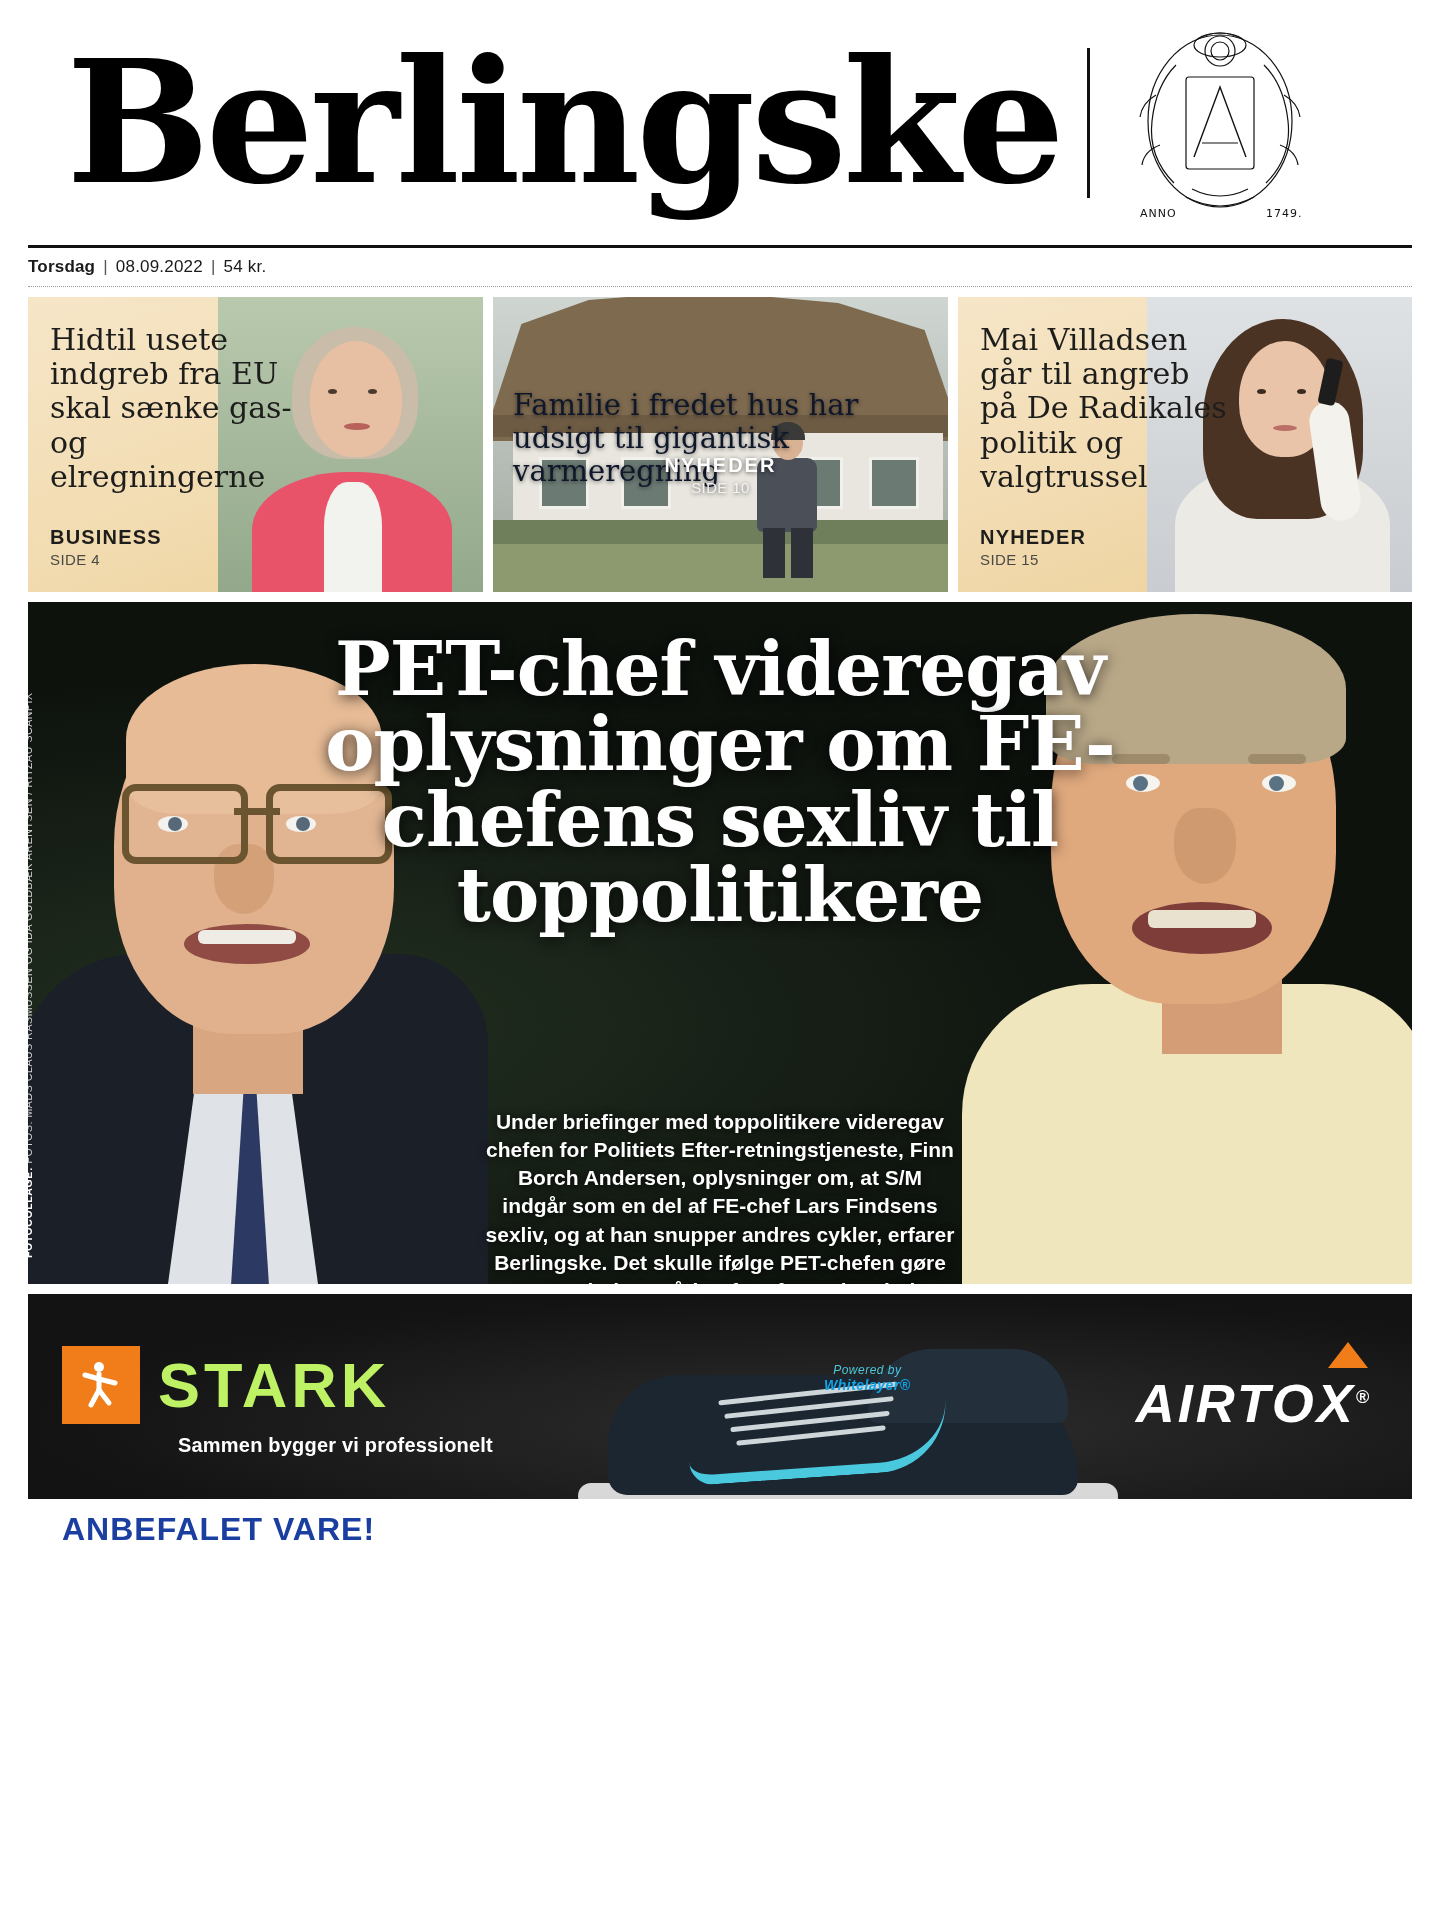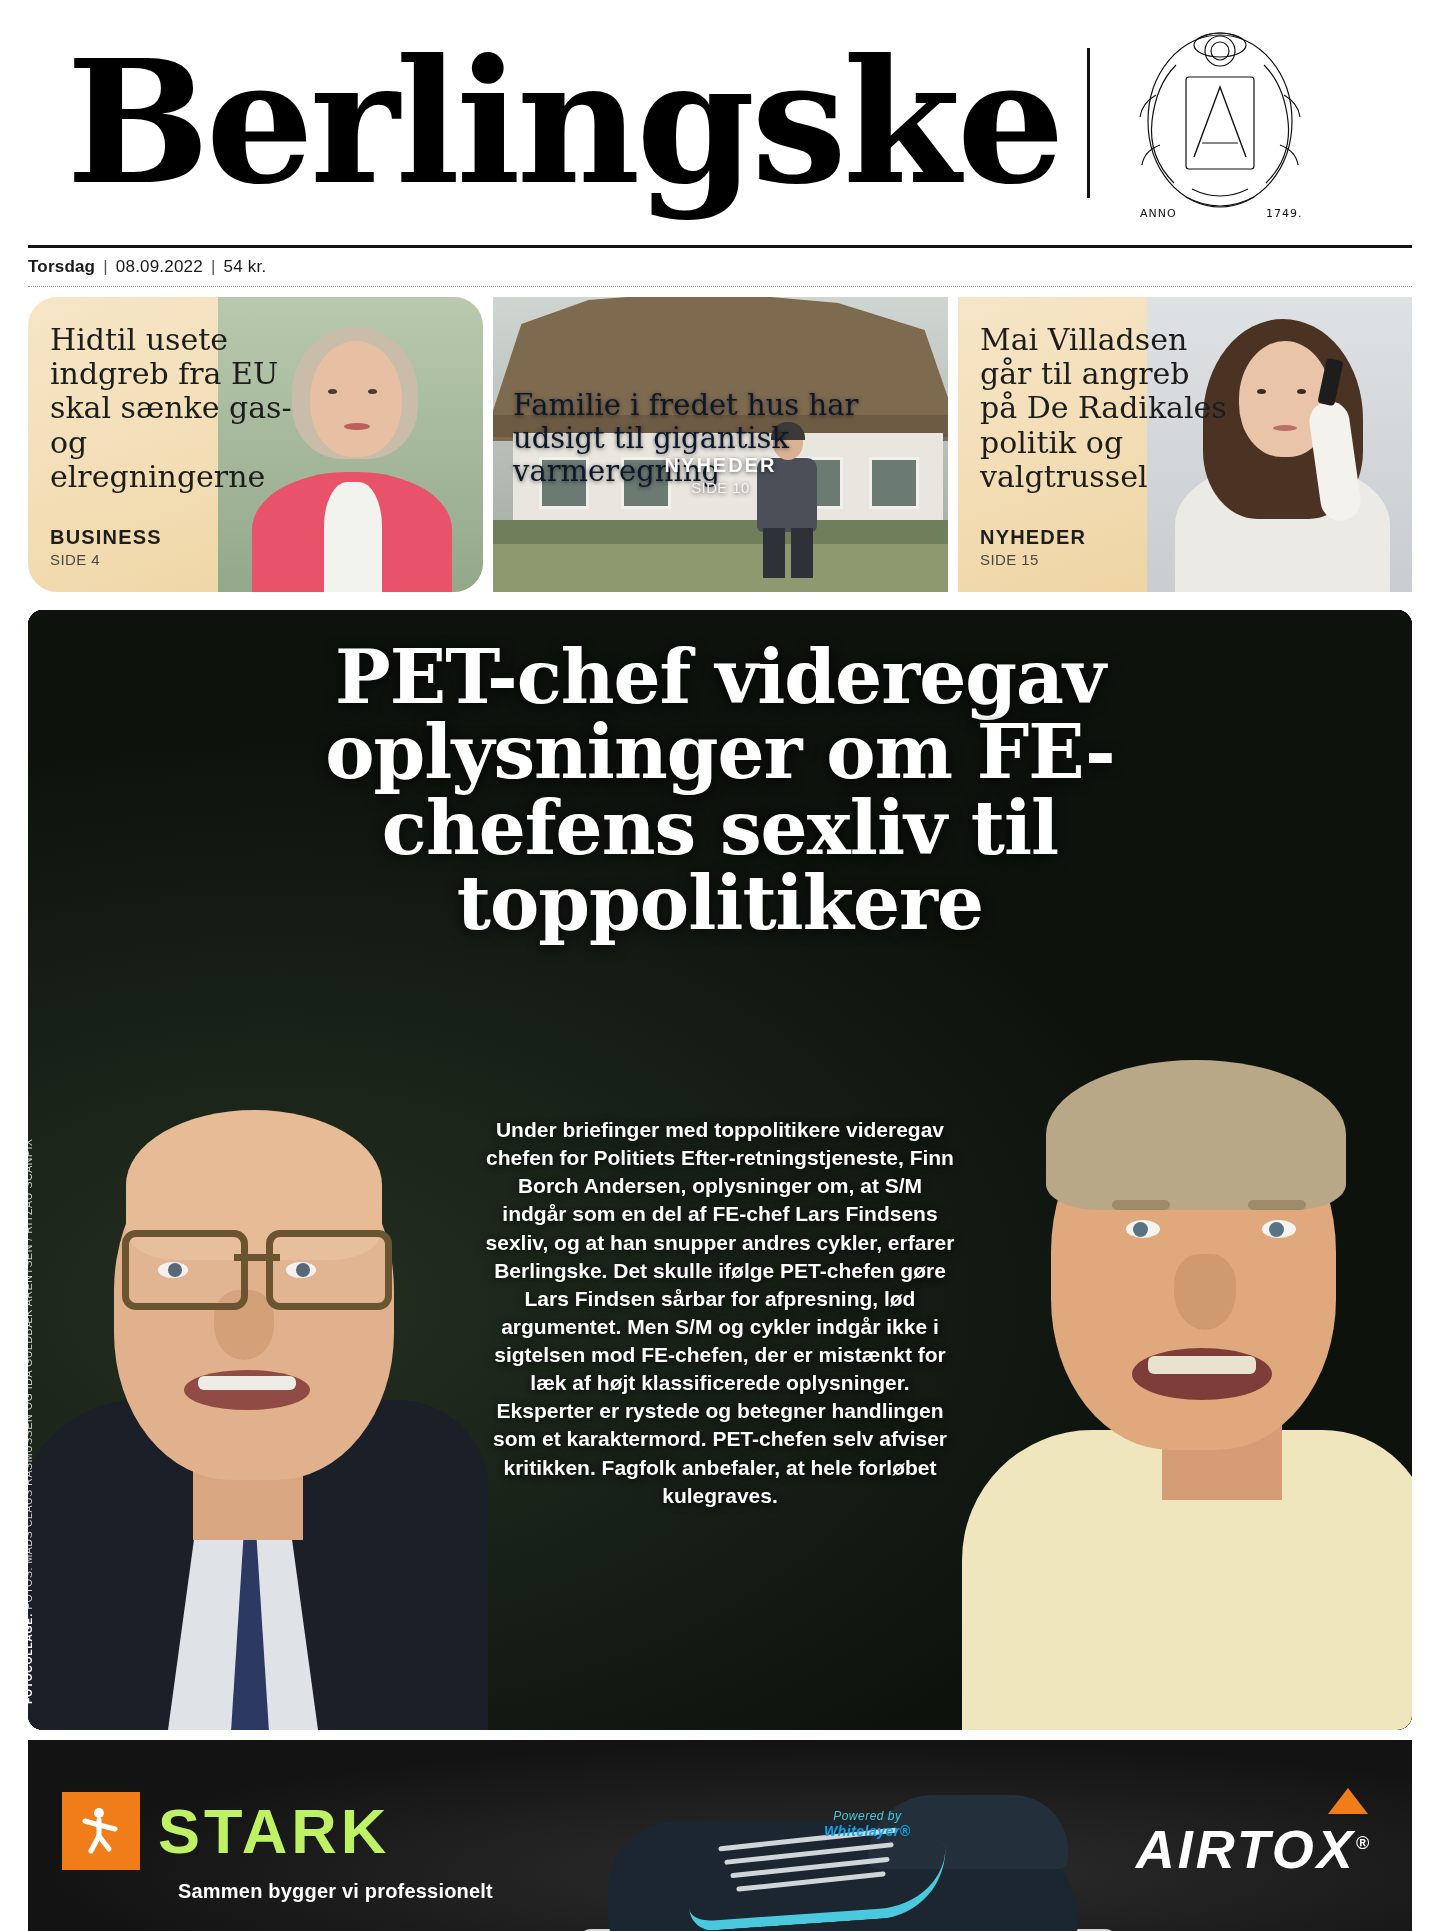--- a/index.html
+++ b/index.html
@@ -72,21 +72,21 @@
   .teasers {
     display: flex;
     gap: 10px;
     height: 295px;
     margin-top: 10px;
   }
   .teaser {
     position: relative;
     overflow: hidden;
   }
-  .teaser-a { flex: 0 0 455px; background: linear-gradient(160deg,#f6e6c8 0%,#f2dcb2 55%,#edd29c 100%); border-radius: 29px; }
+  .teaser-a { flex: 0 0 455px; background: linear-gradient(160deg,#f6e6c8 0%,#f2dcb2 55%,#edd29c 100%); }
   .teaser-b { flex: 0 0 455px; background: #cfcfc6; }
   .teaser-c { flex: 1 1 auto; background: linear-gradient(160deg,#f6e6c8 0%,#f1d9ad 60%,#ecd096 100%); }
 
   .teaser-head {
     position: absolute;
     top: 26px;
     left: 22px;
     width: 250px;
     font-family: "DejaVu Serif", "Liberation Serif", serif;
     font-size: 30px;
@@ -190,25 +190,24 @@
   .man { position:absolute; left:258px; bottom:16px; width:70px; height:150px; }
   .man .m-head{ position:absolute; left:22px; top:0; width:30px;height:34px;background:#d9b193;border-radius:50%;}
   .man .m-hair{ position:absolute; left:20px; top:-4px; width:34px;height:18px;background:#3a3a38;border-radius:16px 16px 0 0;}
   .man .m-body{ position:absolute; left:6px; top:32px; width:60px;height:74px;background:#4a4f58;border-radius:10px 10px 6px 6px;}
   .man .m-leg{ position:absolute; top:102px; width:22px;height:50px;background:#2e3238;}
   .man .m-leg.l{left:12px;} .man .m-leg.r{left:40px;}
 
   
   .main-story {
     position: relative;
-    height: 1120px;
-    margin-top: 18px;
+    height: 682px;
+    margin-top: 10px;
     background: #0c0e0c;
     overflow: hidden;
-    border-radius: 15px;
   }
   .bg-dark {
     position: absolute; inset: 0;
     background:
       radial-gradient(ellipse at 18% 62%, #233021 0%, #0d120d 58%),
       radial-gradient(ellipse at 82% 55%, #2b2f26 0%, #0b0d0a 60%),
       #0a0c0a;
   }
   
   .man-left { position:absolute; left:-10px; bottom:0; width:470px; height:830px; }

